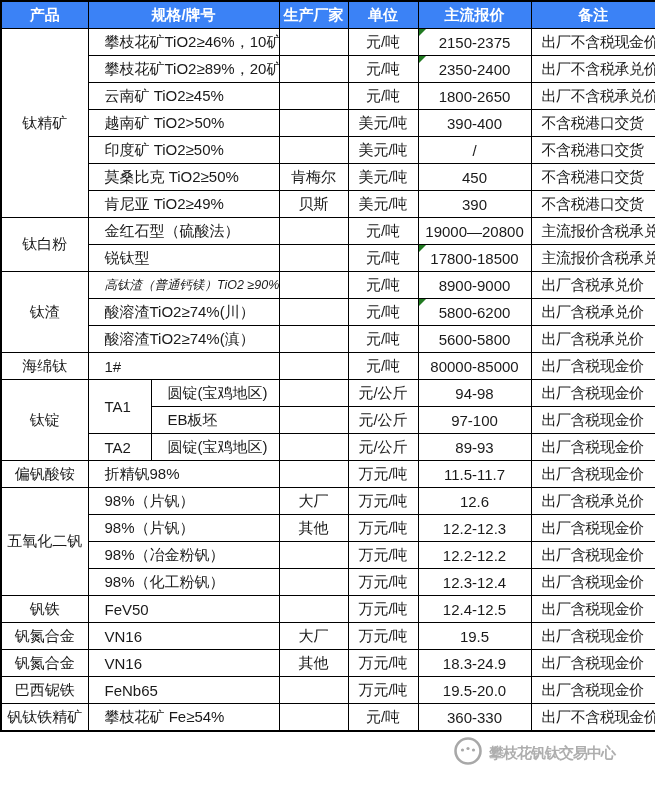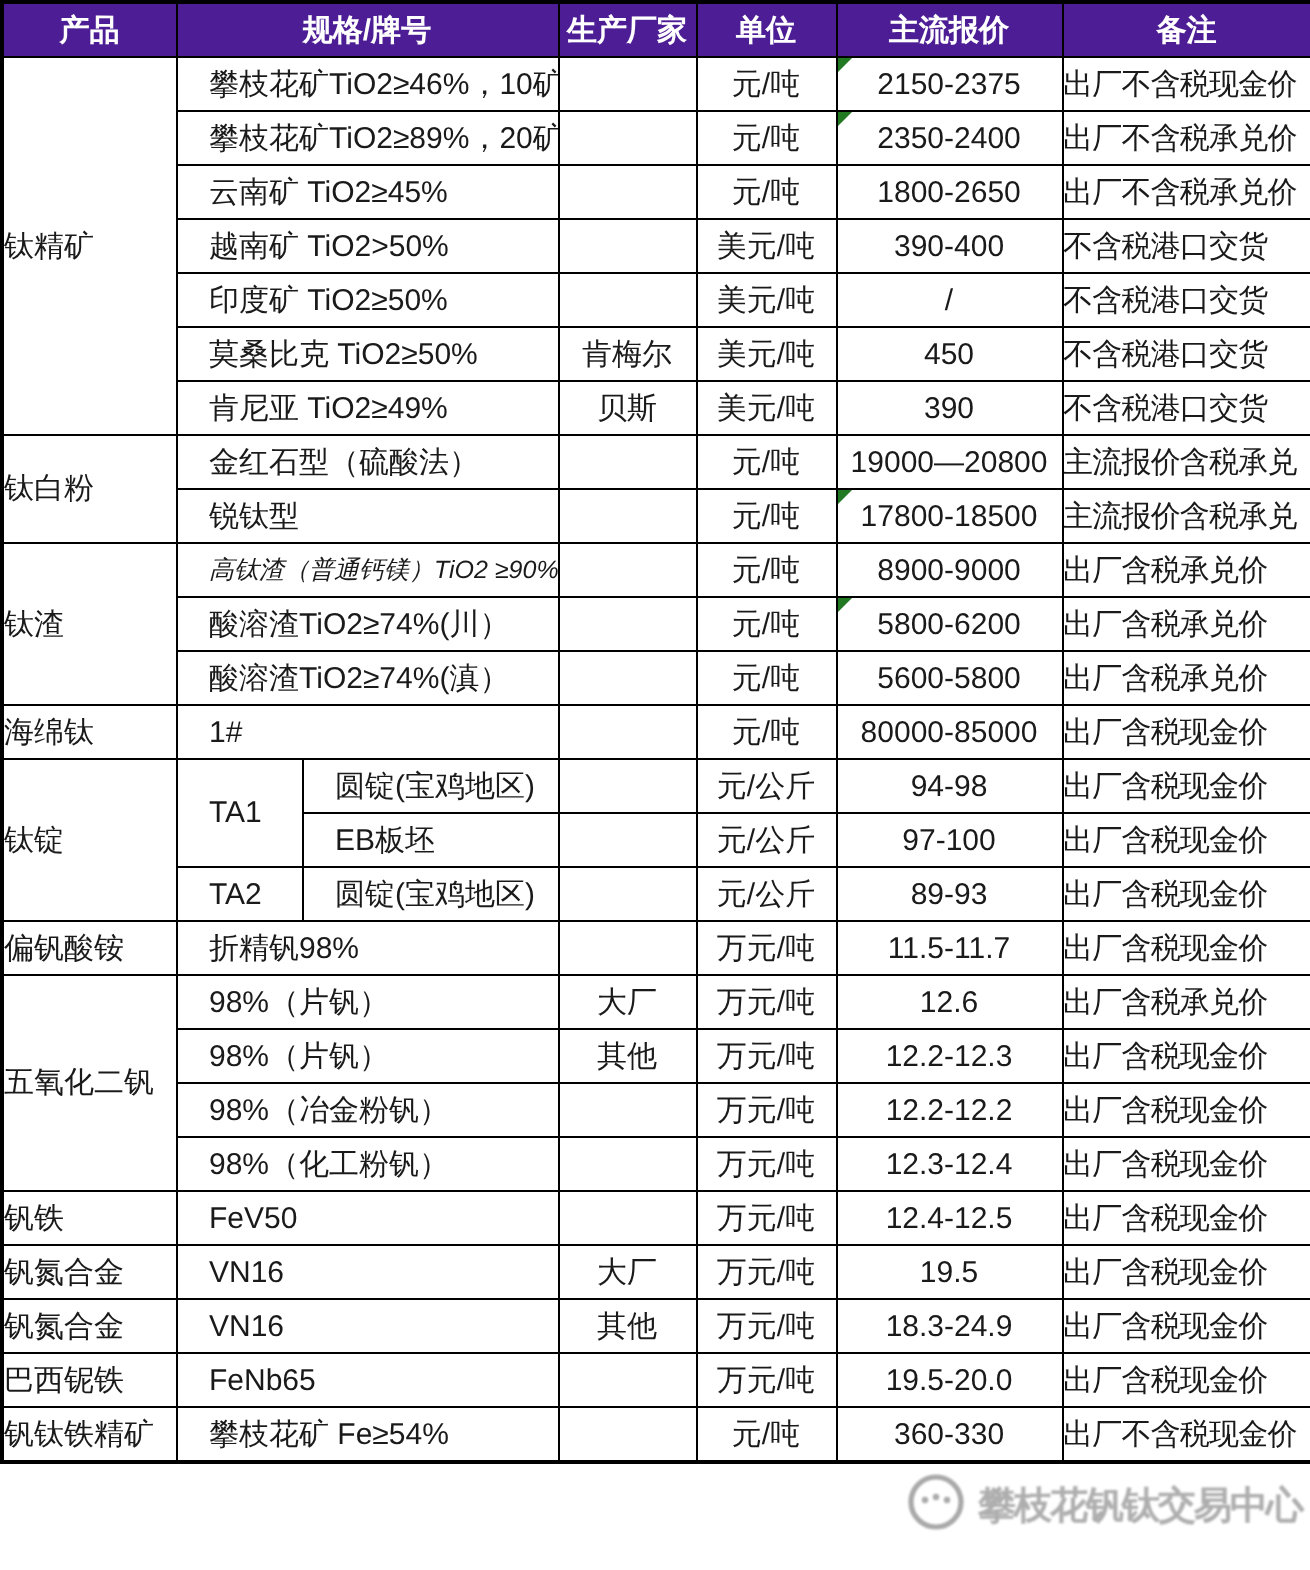--- a/index.html
+++ b/index.html
@@ -1,33 +1,33 @@
 <!DOCTYPE html>
 <html><head>
 <meta charset="utf-8">
 <style>
   html,body{margin:0;padding:0;background:#ffffff;}
   body{width:655px;height:785px;position:relative;font-family:"Liberation Sans",sans-serif;overflow:hidden;}
   .page{position:relative;width:655px;height:785px;}
   table{border-collapse:collapse;table-layout:fixed;width:655px;border:2px solid #000;}
   td,th{border:1px solid #000;height:26px;overflow:hidden;white-space:nowrap;
         font-size:15px;color:#1a1a1a;padding:0;vertical-align:middle;}
-  thead th{background:#4c1d95;color:#ffffff;font-weight:bold;font-size:15px;height:26px;}
-  td.product{text-align:left;}
+  thead th{background:#3b82f6;color:#ffffff;font-weight:bold;font-size:15px;height:26px;}
+  td.product{text-align:center;}
   td.spec,td.spec2{text-align:left;padding-left:16px;}
   td.spec.sm{font-size:12.5px;font-style:italic;}
   td.maker,td.unit,td.price{text-align:center;}
-  td.note{text-align:left;padding-left:0;letter-spacing:-0.4px;}
+  td.note{text-align:left;padding-left:10px;letter-spacing:-0.4px;}
   td.price{position:relative;}
   .tri{position:absolute;top:0;left:0;width:0;height:0;
        border-top:7px solid #217a21;border-right:7px solid transparent;}
   .watermark{position:absolute;left:452px;top:733px;width:210px;height:40px;
        display:flex;align-items:center;gap:5px;pointer-events:none;
        color:#a0a0a0;opacity:0.85;z-index:5;filter:blur(0.4px);}
-  .watermark .wm-text{font-size:19px;font-weight:bold;letter-spacing:-1px;white-space:nowrap;}
+  .watermark .wm-text{font-size:15px;font-weight:bold;letter-spacing:-1px;white-space:nowrap;}
 </style>
 </head>
 <body>
 
 <div class="page">
 
   <table>
     <colgroup>
       <col style="width:87px">
         <col style="width:63px">

